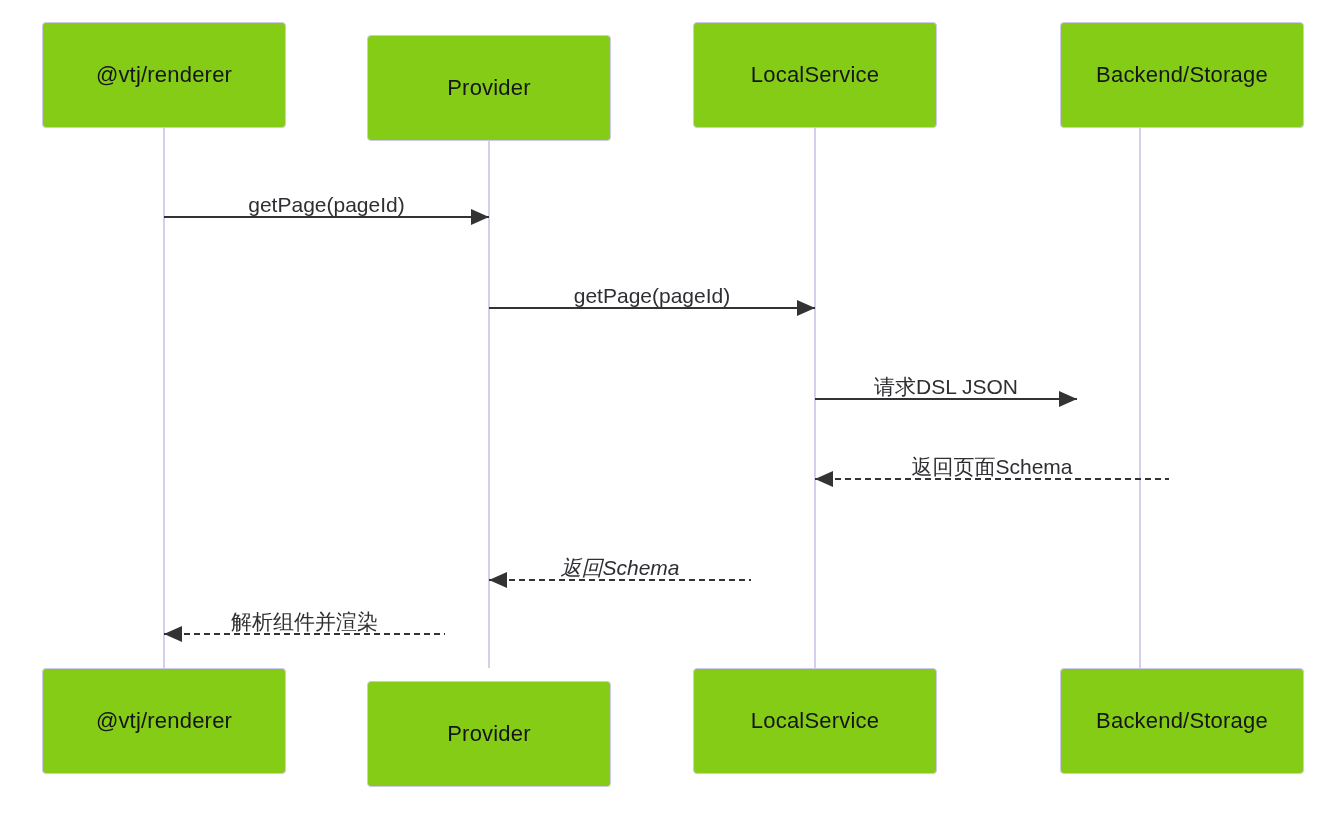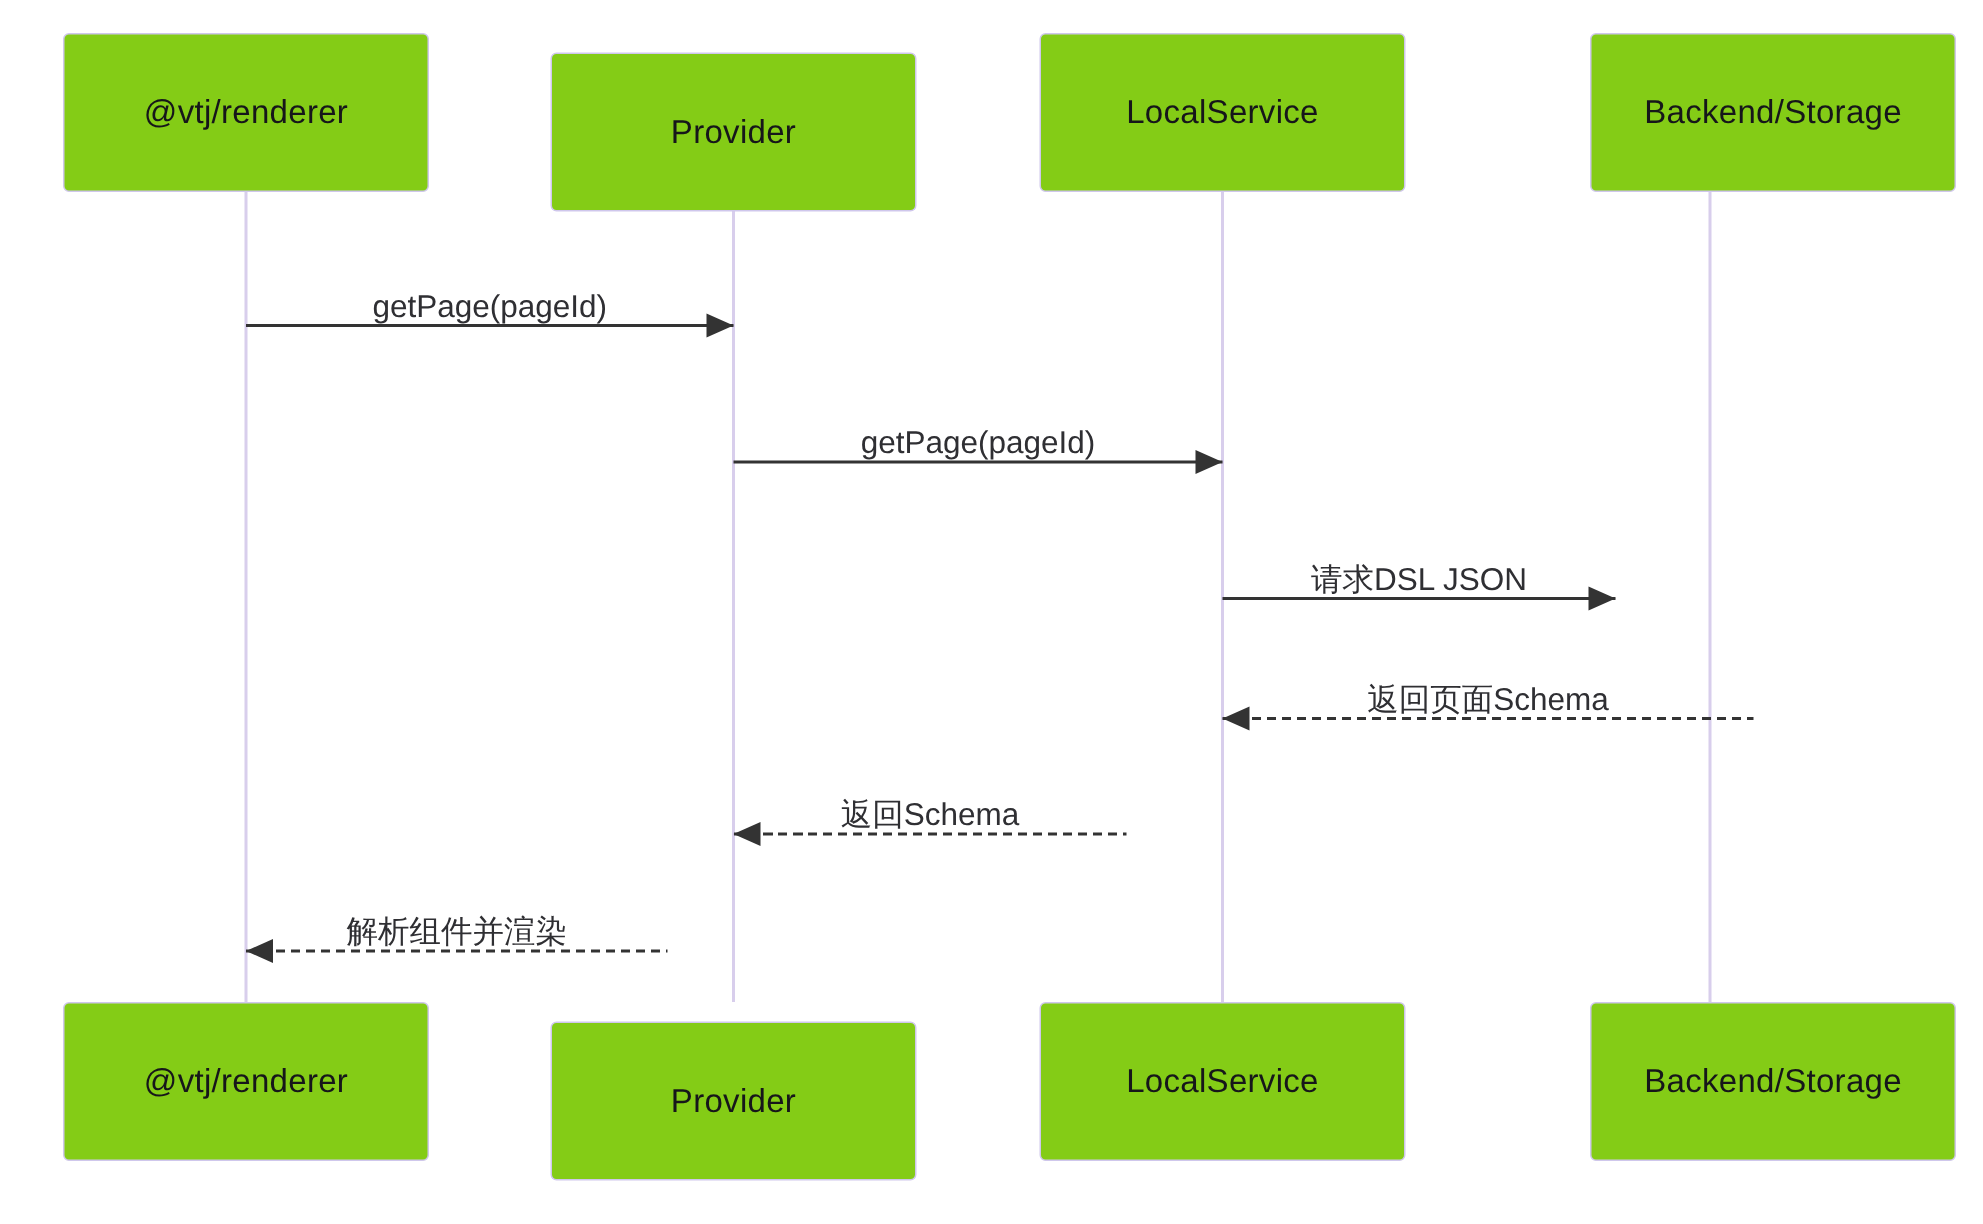--- a/index.html
+++ b/index.html
@@ -60,21 +60,21 @@
     border-top: 8px solid transparent;
     border-bottom: 8px solid transparent;
   }
   .arrowhead.right { right: 0; border-left: 18px solid #333333; }
   .arrowhead.left  { left: 0;  border-right: 18px solid #333333; }
   
   .m1 { left: 164px; width: 325px; top: 168px; }
   .m2 { left: 489px; width: 326px; top: 259px; }
   .m3 { left: 815px; width: 262px; top: 350px; }
   .m4 { left: 815px; width: 354px; top: 430px; }
-  .m5 { left: 489px; width: 262px; top: 507px; }
+  .m5 { left: 489px; width: 262px; top: 531px; font-style: italic; }
   .m6 { left: 164px; width: 281px; top: 585px; }
 </style>
 </head>
 <body>
 
 <div class="canvas">
 
   <div class="lifeline" style="left:163px;"></div>
   <div class="lifeline" style="left:488px;"></div>
   <div class="lifeline" style="left:814px;"></div>

